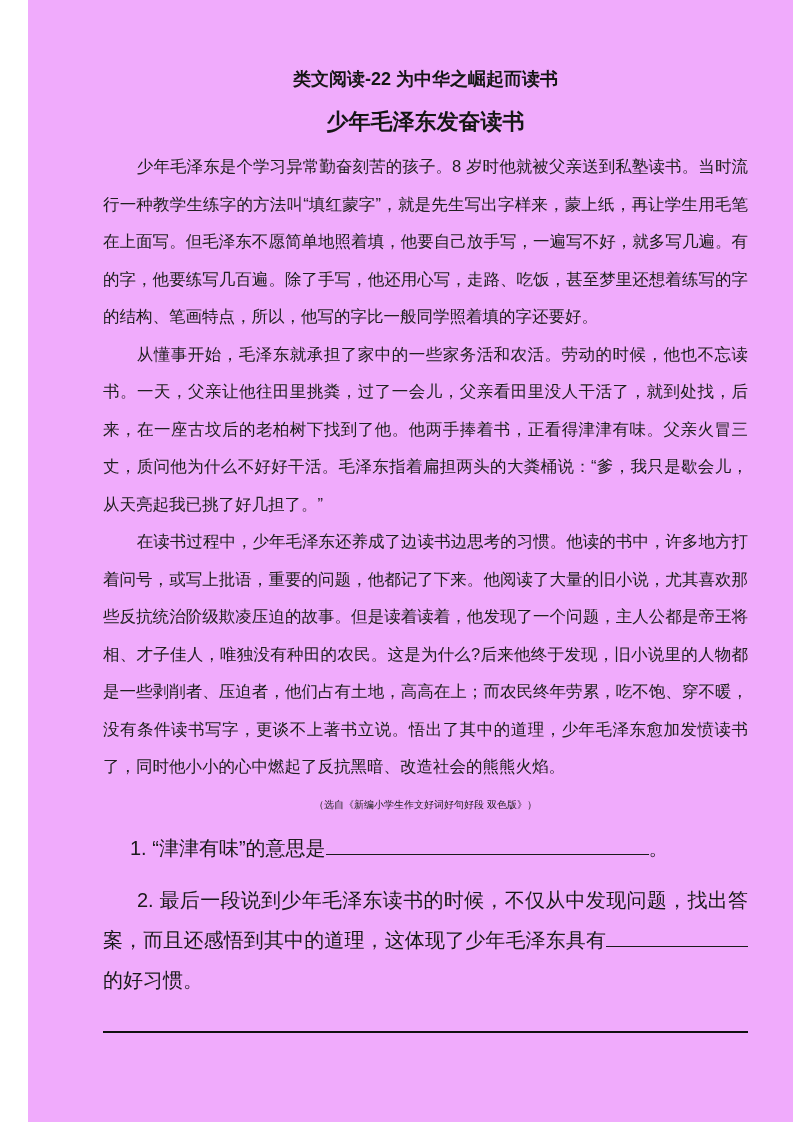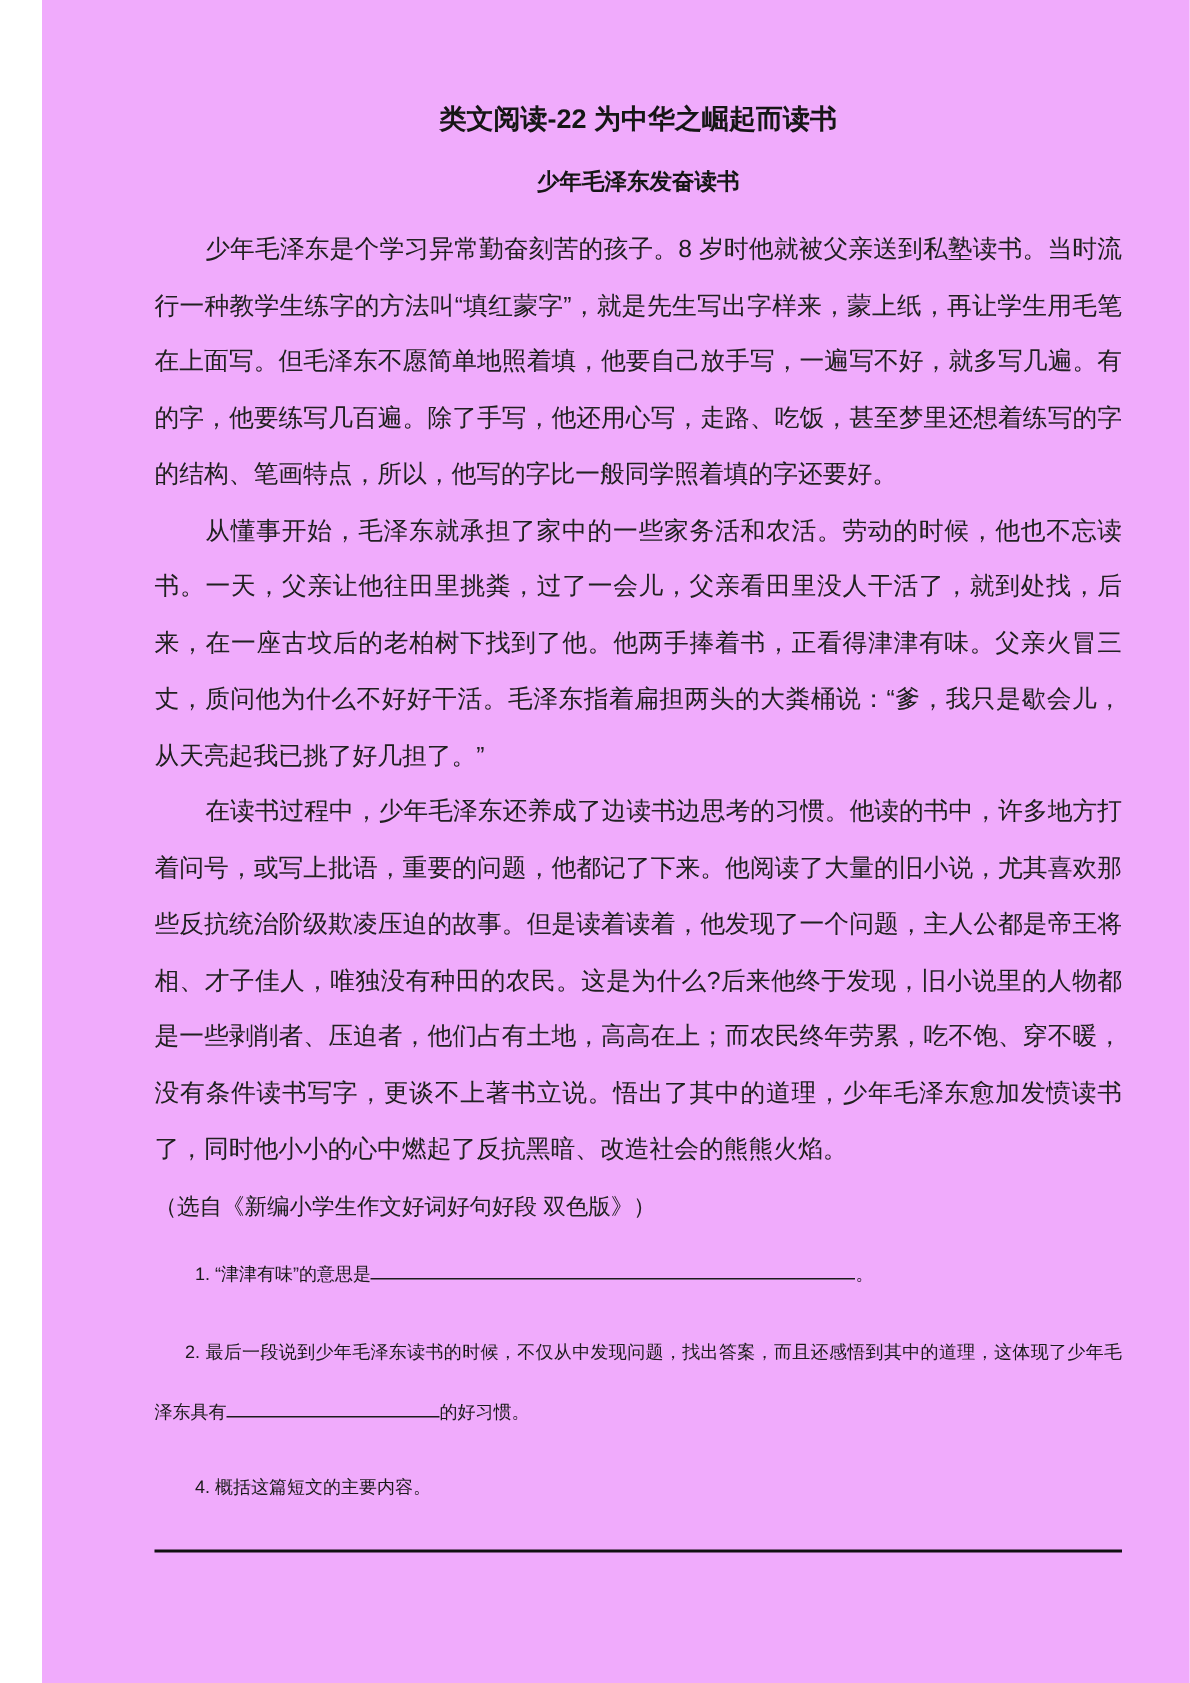--- a/index.html
+++ b/index.html
@@ -25,45 +25,45 @@
     font-weight: 700;
     font-size: 18px;
     line-height: 26px;
     color: #161616;
   }
   .doc-subtitle {
     margin: 18px 0 0 0;
     text-align: center;
     font-family: "Liberation Sans", sans-serif;
     font-weight: 700;
-    font-size: 15px;
+    font-size: 22px;
     line-height: 24px;
     color: #161616;
   }
   .article {
     margin-top: 14px;
     font-family: Liberation Sans, sans-serif;
     font-size: 16.5px;
     line-height: 37.5px;
     text-align: justify;
     color: #202020;
   }
   .article p {
     margin: 0;
     text-indent: 2.05em;
   }
   .attribution {
     margin: 0;
-    text-align: left;
+    text-align: center;
     text-indent: 0 !important;
-    font-size: 15px;
+    font-size: 10px;
   }
   .questions {
     font-family: "Liberation Sans", sans-serif;
-    font-size: 12px;
+    font-size: 20px;
     color: #1a1a1a;
   }
   .q {
     margin: 0;
     line-height: 21px;
     text-align: justify;
   }
   .q-indent { padding-left: 27px; }
   #q1 { margin-top: 15px; }
   #q1-sub { margin-top: 25px; padding-left: 72px; }
@@ -108,19 +108,18 @@
   </div>
 
   <div class="questions">
 
     <p class="q q-indent" id="q1"><span>1. “津津有味”的意思是</span><span class="blank blank-q1"></span><span>。</span></p>
 
 
     <p class="q" id="q2"><span>2. 最后一段说到少年毛泽东读书的时候，不仅从中发现问题，找出答案，而且还感悟到其中的道理，这体现了少年毛泽东具有</span><span class="blank blank-q2"></span><span>的好习惯。</span></p>
 
 
-    <p class="q q-indent" id="q4">4. 概括这篇短文的主要内容。</p>
 
     <hr class="answer-rule">
 
   </div>
 
 </div>
 
 </body></html>

